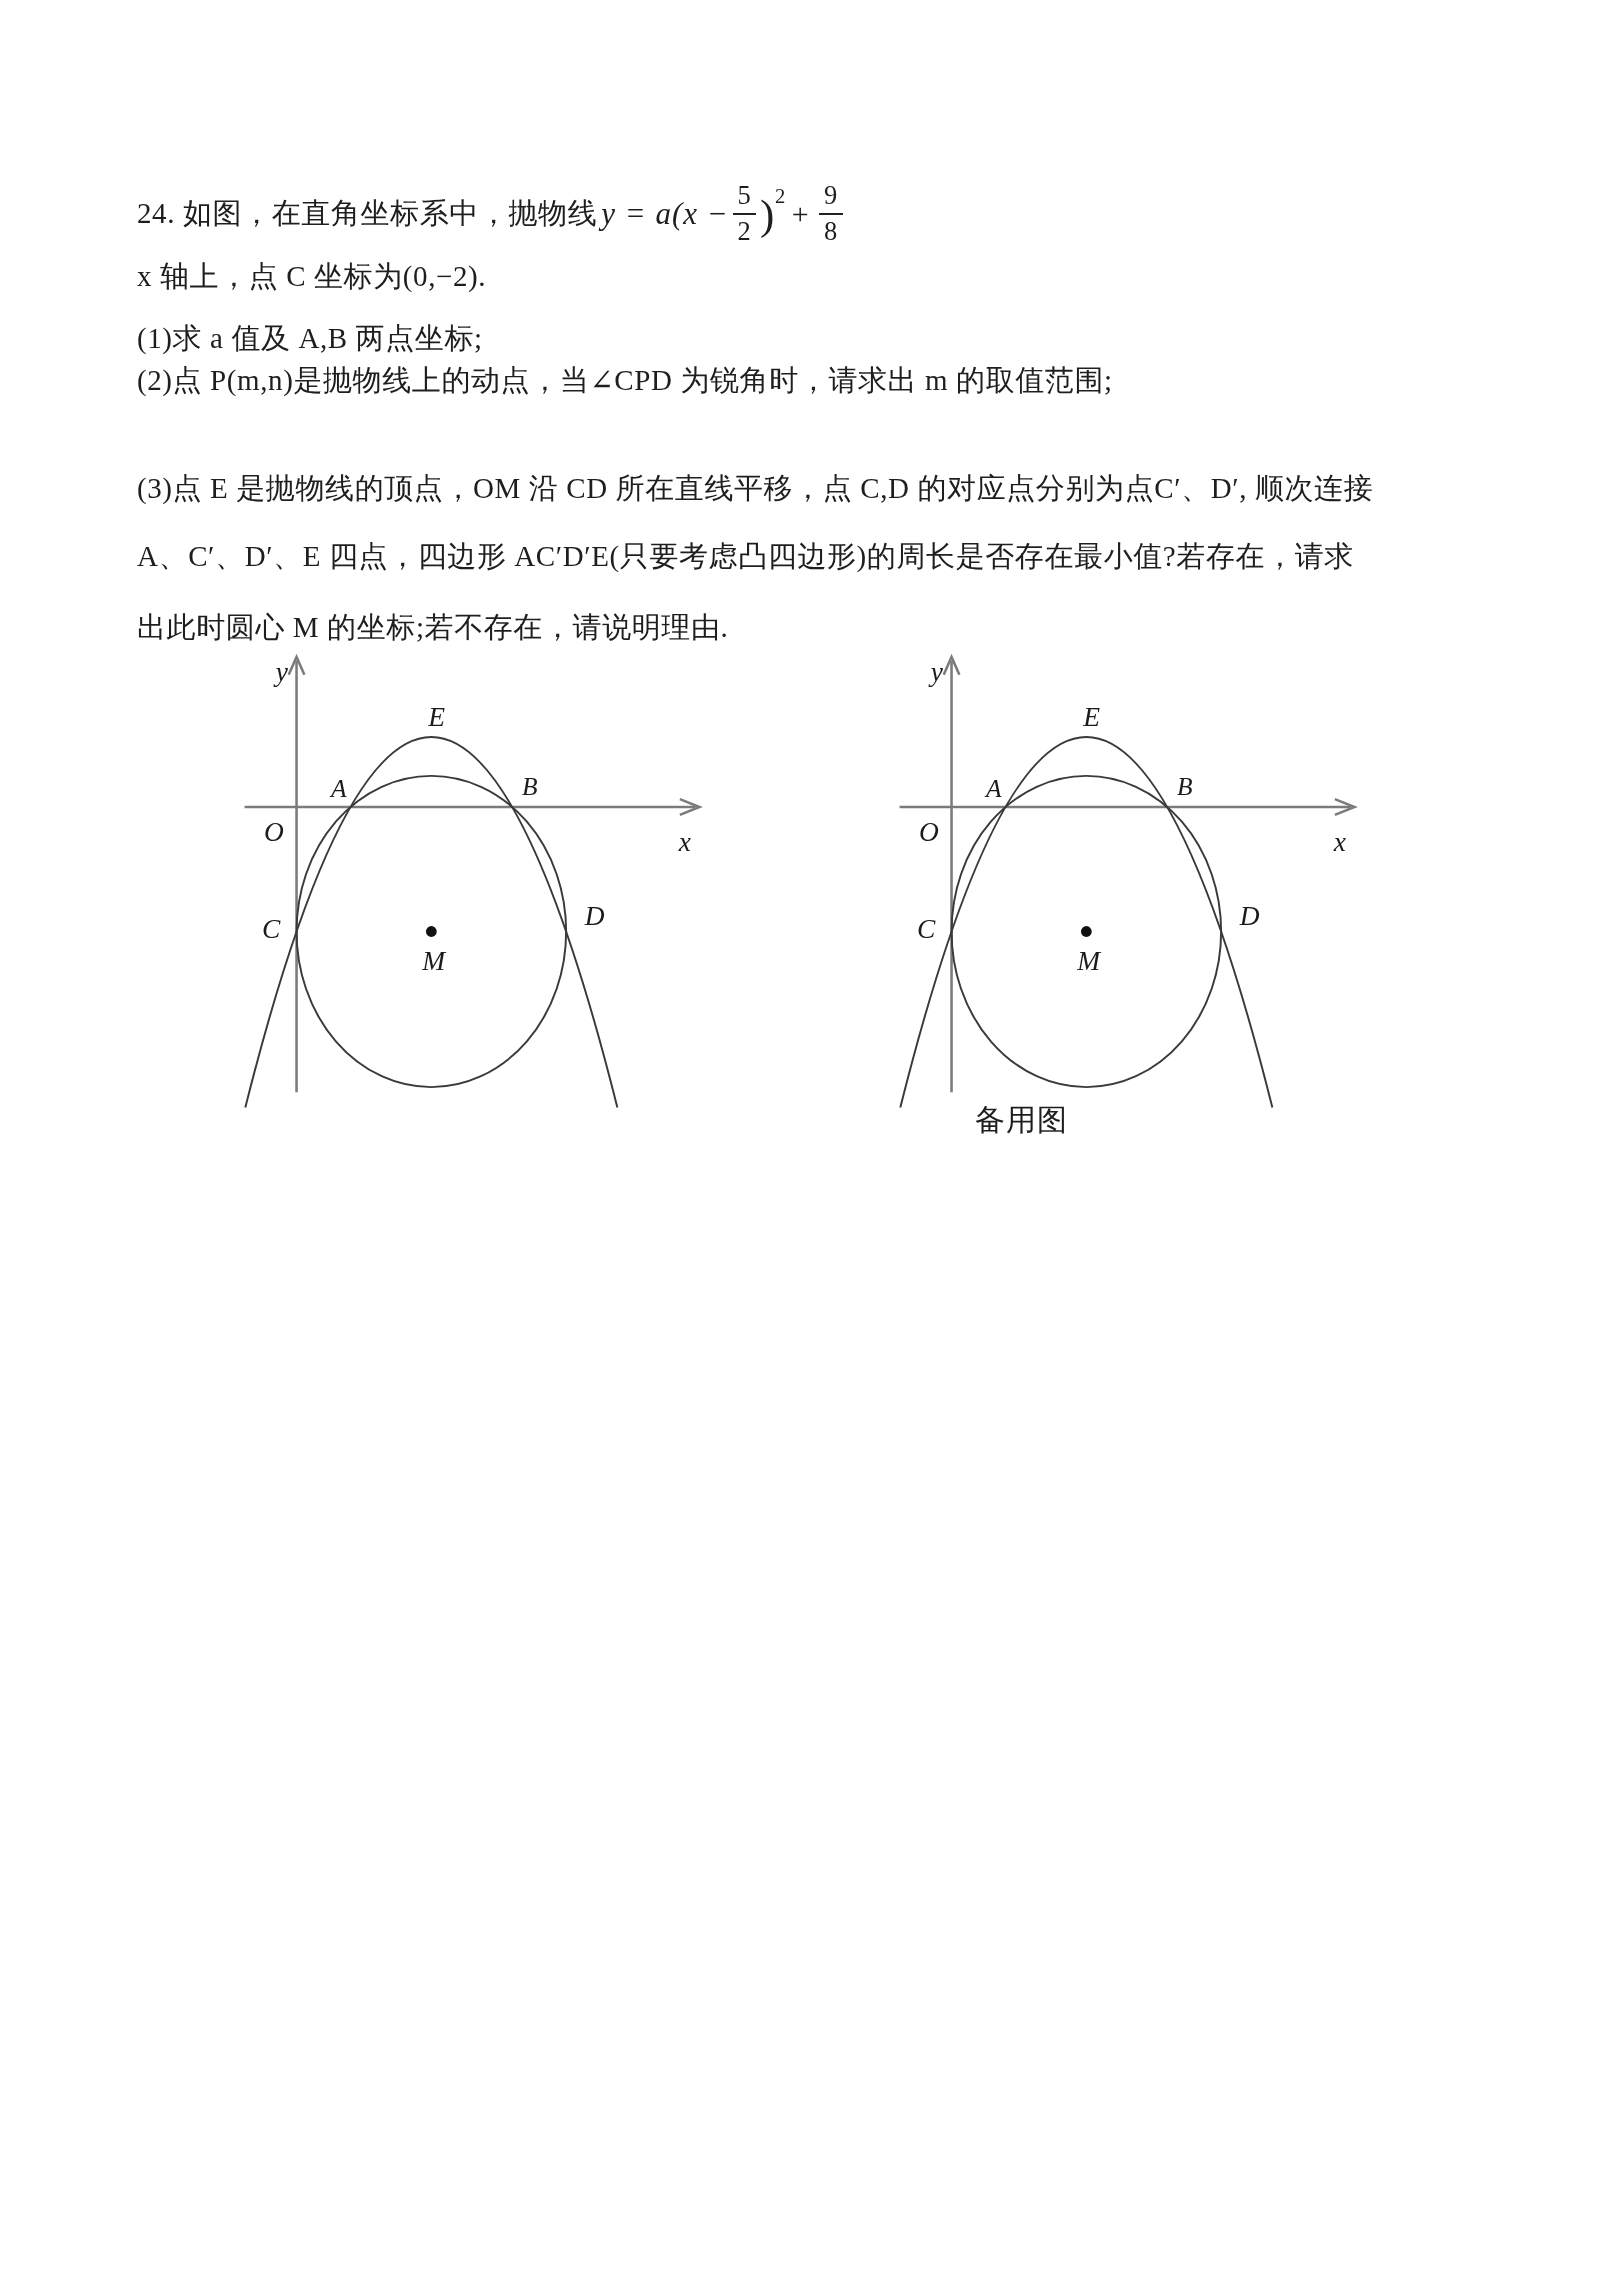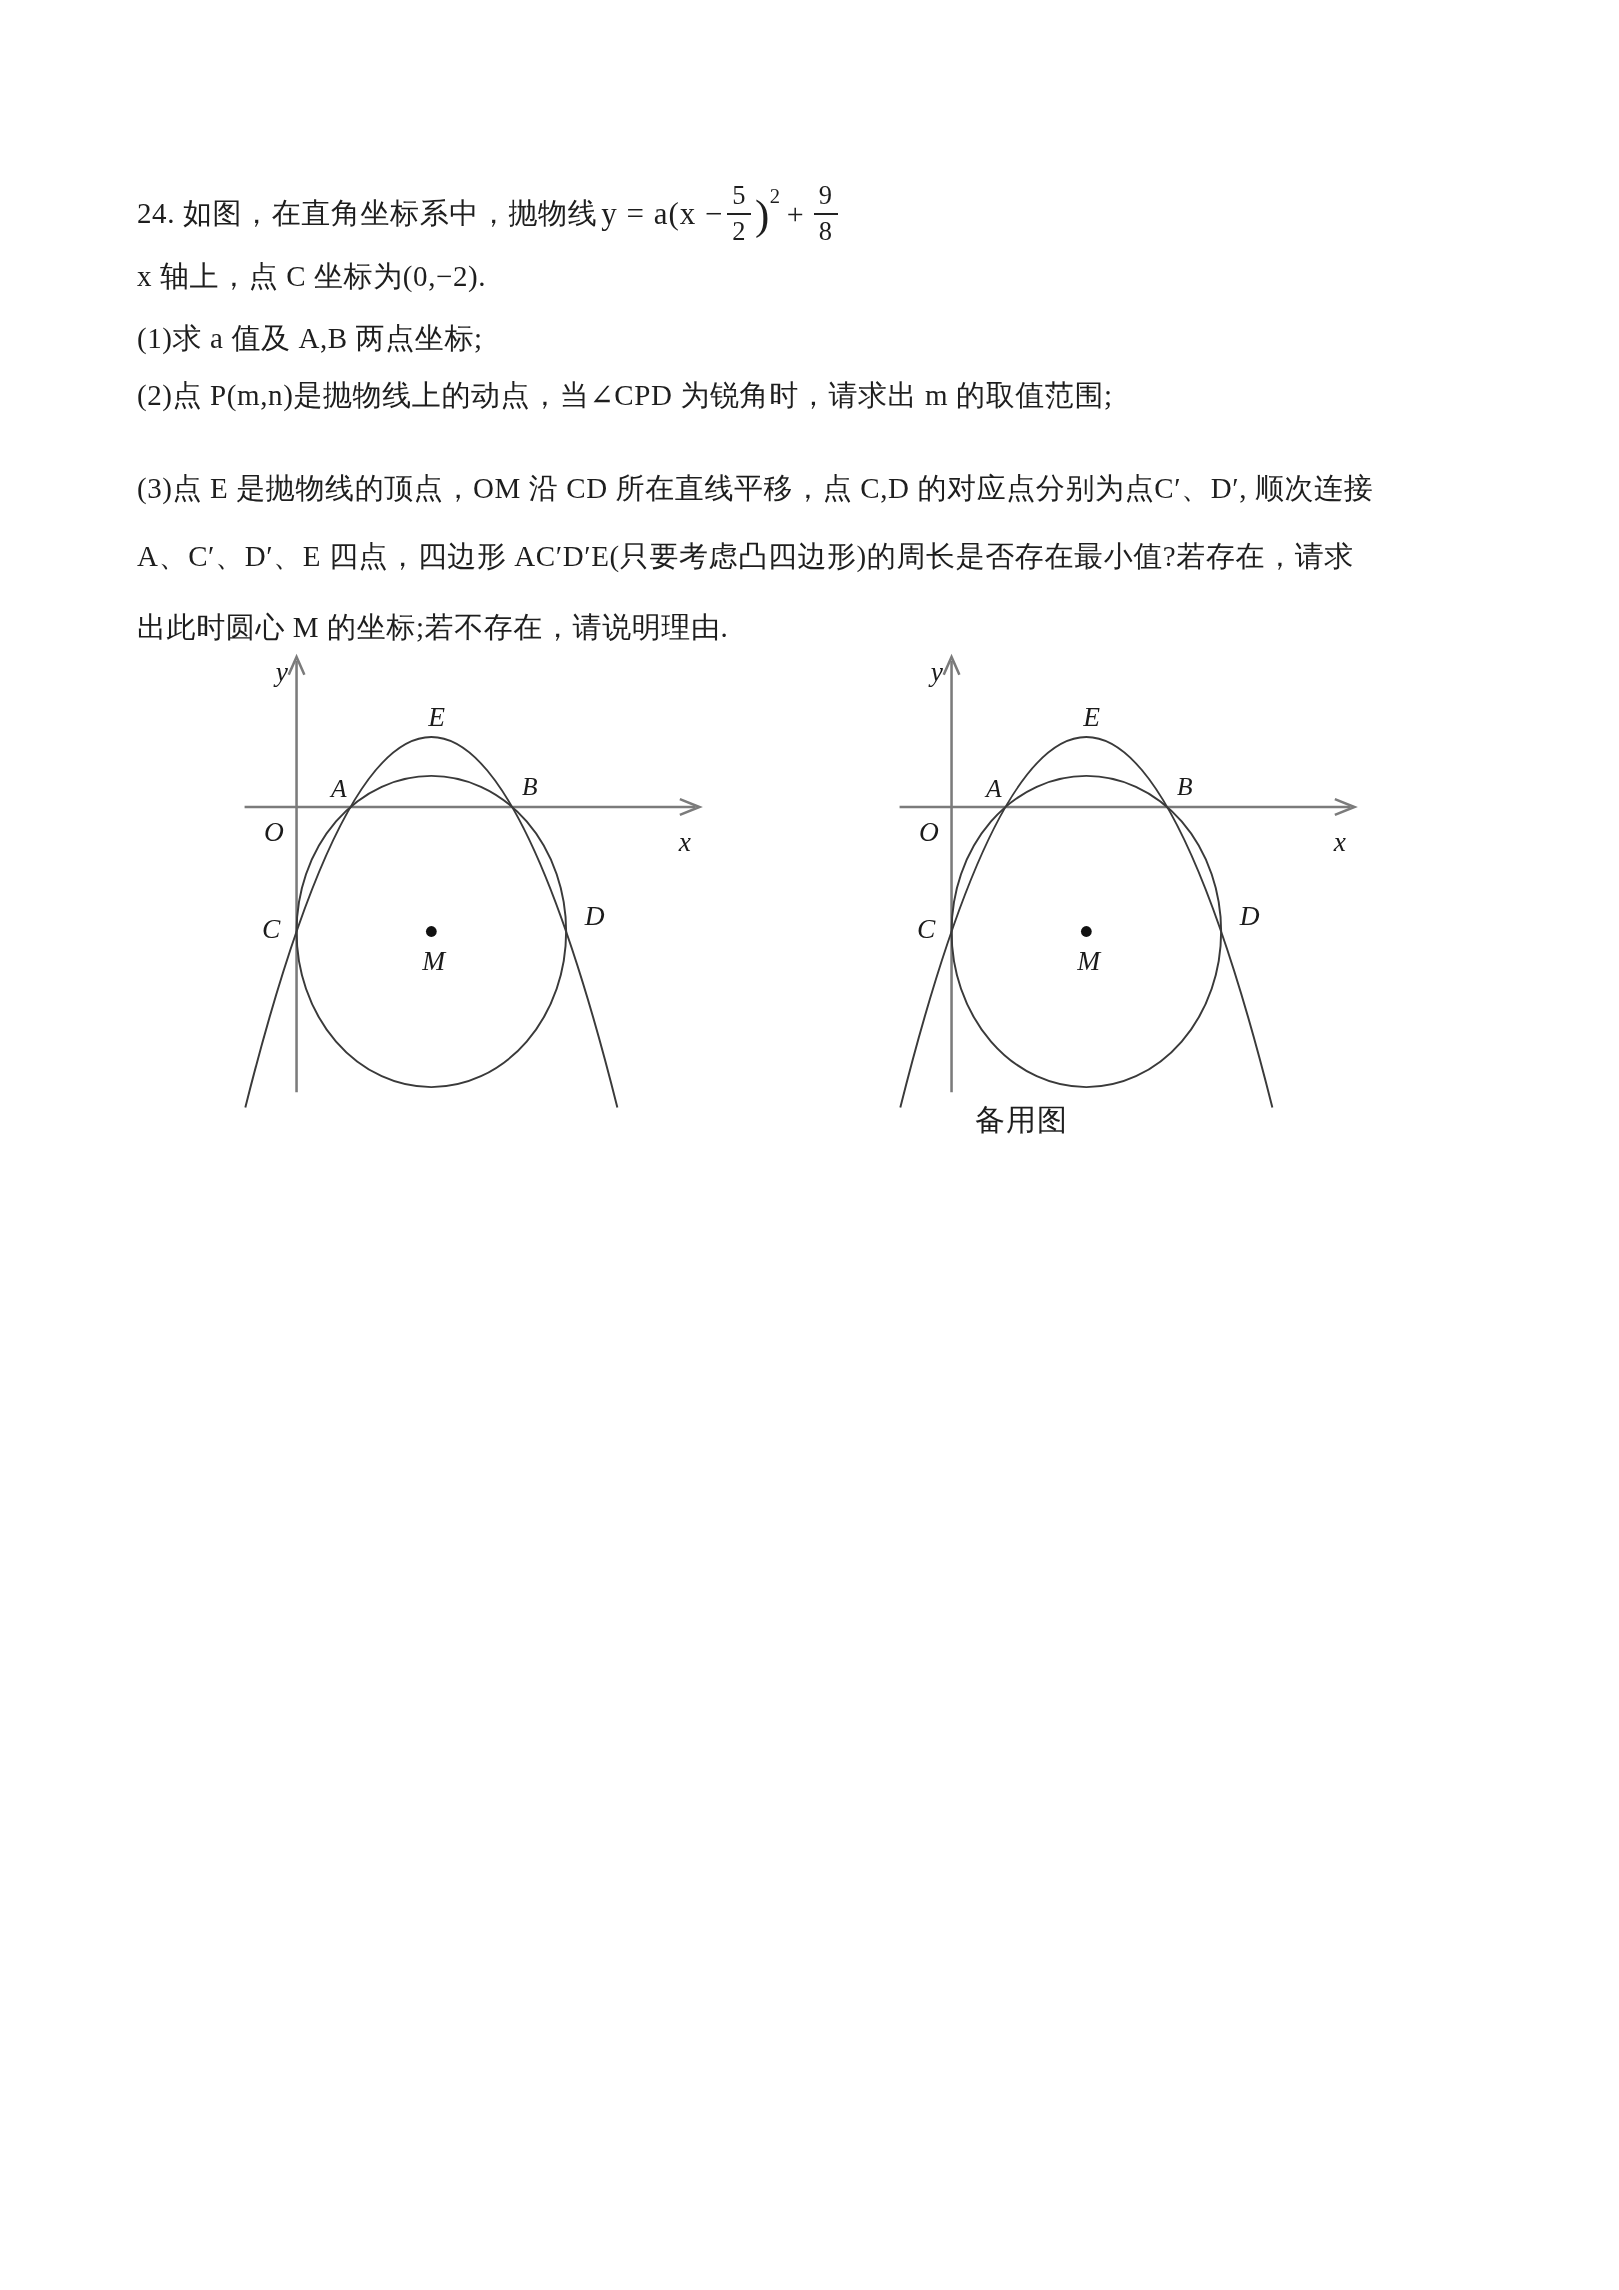--- a/index.html
+++ b/index.html
@@ -22,21 +22,21 @@
     color:#1e1e1e;
   }
   
   .line1 {
     top:167px;
     height:94px;
     display:flex;
     align-items:center;
   }
   .fml { display:inline-flex; align-items:center; margin:0 3.9px; }
-  .mi  { font-size:31px; letter-spacing:1px; }
+  .mi  { font-style:italic; font-size:31px; letter-spacing:1px; }
   .frac {
     display:inline-block;
     text-align:center;
     font-size:26.5px;
     line-height:1.12;
     vertical-align:middle;
     margin:0 3.9px;
   }
   .fnum { display:block; padding:0 4.9px 2px; border-bottom:2px solid #222; }
   .fden { display:block; padding-top:2px; }
@@ -82,21 +82,21 @@
         <span class="fnum">9</span>
         <span class="fden">8</span>
       </span>
     </span>
   </div>
 
   <div class="tline" style="top:257px">x 轴上，点 C 坐标为(0,−2).</div>
 
   <div class="tline" style="top:319px">(1)求 a 值及 A,B 两点坐标;</div>
 
-  <div class="tline" style="top:376px">(2)点 P(m,n)是抛物线上的动点，当∠CPD 为锐角时，请求出 m 的取值范围;</div>
+  <div class="tline" style="top:361px">(2)点 P(m,n)是抛物线上的动点，当∠CPD 为锐角时，请求出 m 的取值范围;</div>
 
   <div class="tline" style="top:469px">(3)点 E 是抛物线的顶点，OM 沿 CD 所在直线平移，点 C,D 的对应点分别为点C′、D′, 顺次连接</div>
   <div class="tline" style="top:537px">A、C′、D′、E 四点，四边形 AC′D′E(只要考虑凸四边形)的周长是否存在最小值?若存在，请求</div>
   <div class="tline" style="top:608px">出此时圆心 M 的坐标;若不存在，请说明理由.</div>
 
   <svg class="fig fig-1" viewBox="0 0 560 475">
 
     <line class="axis" x1="125" y1="12" x2="125" y2="452"></line>
     <path class="axis" d="M117 26 L125 8 L133 26"></path>
     <line class="axis" x1="72" y1="161" x2="532" y2="161"></line>

